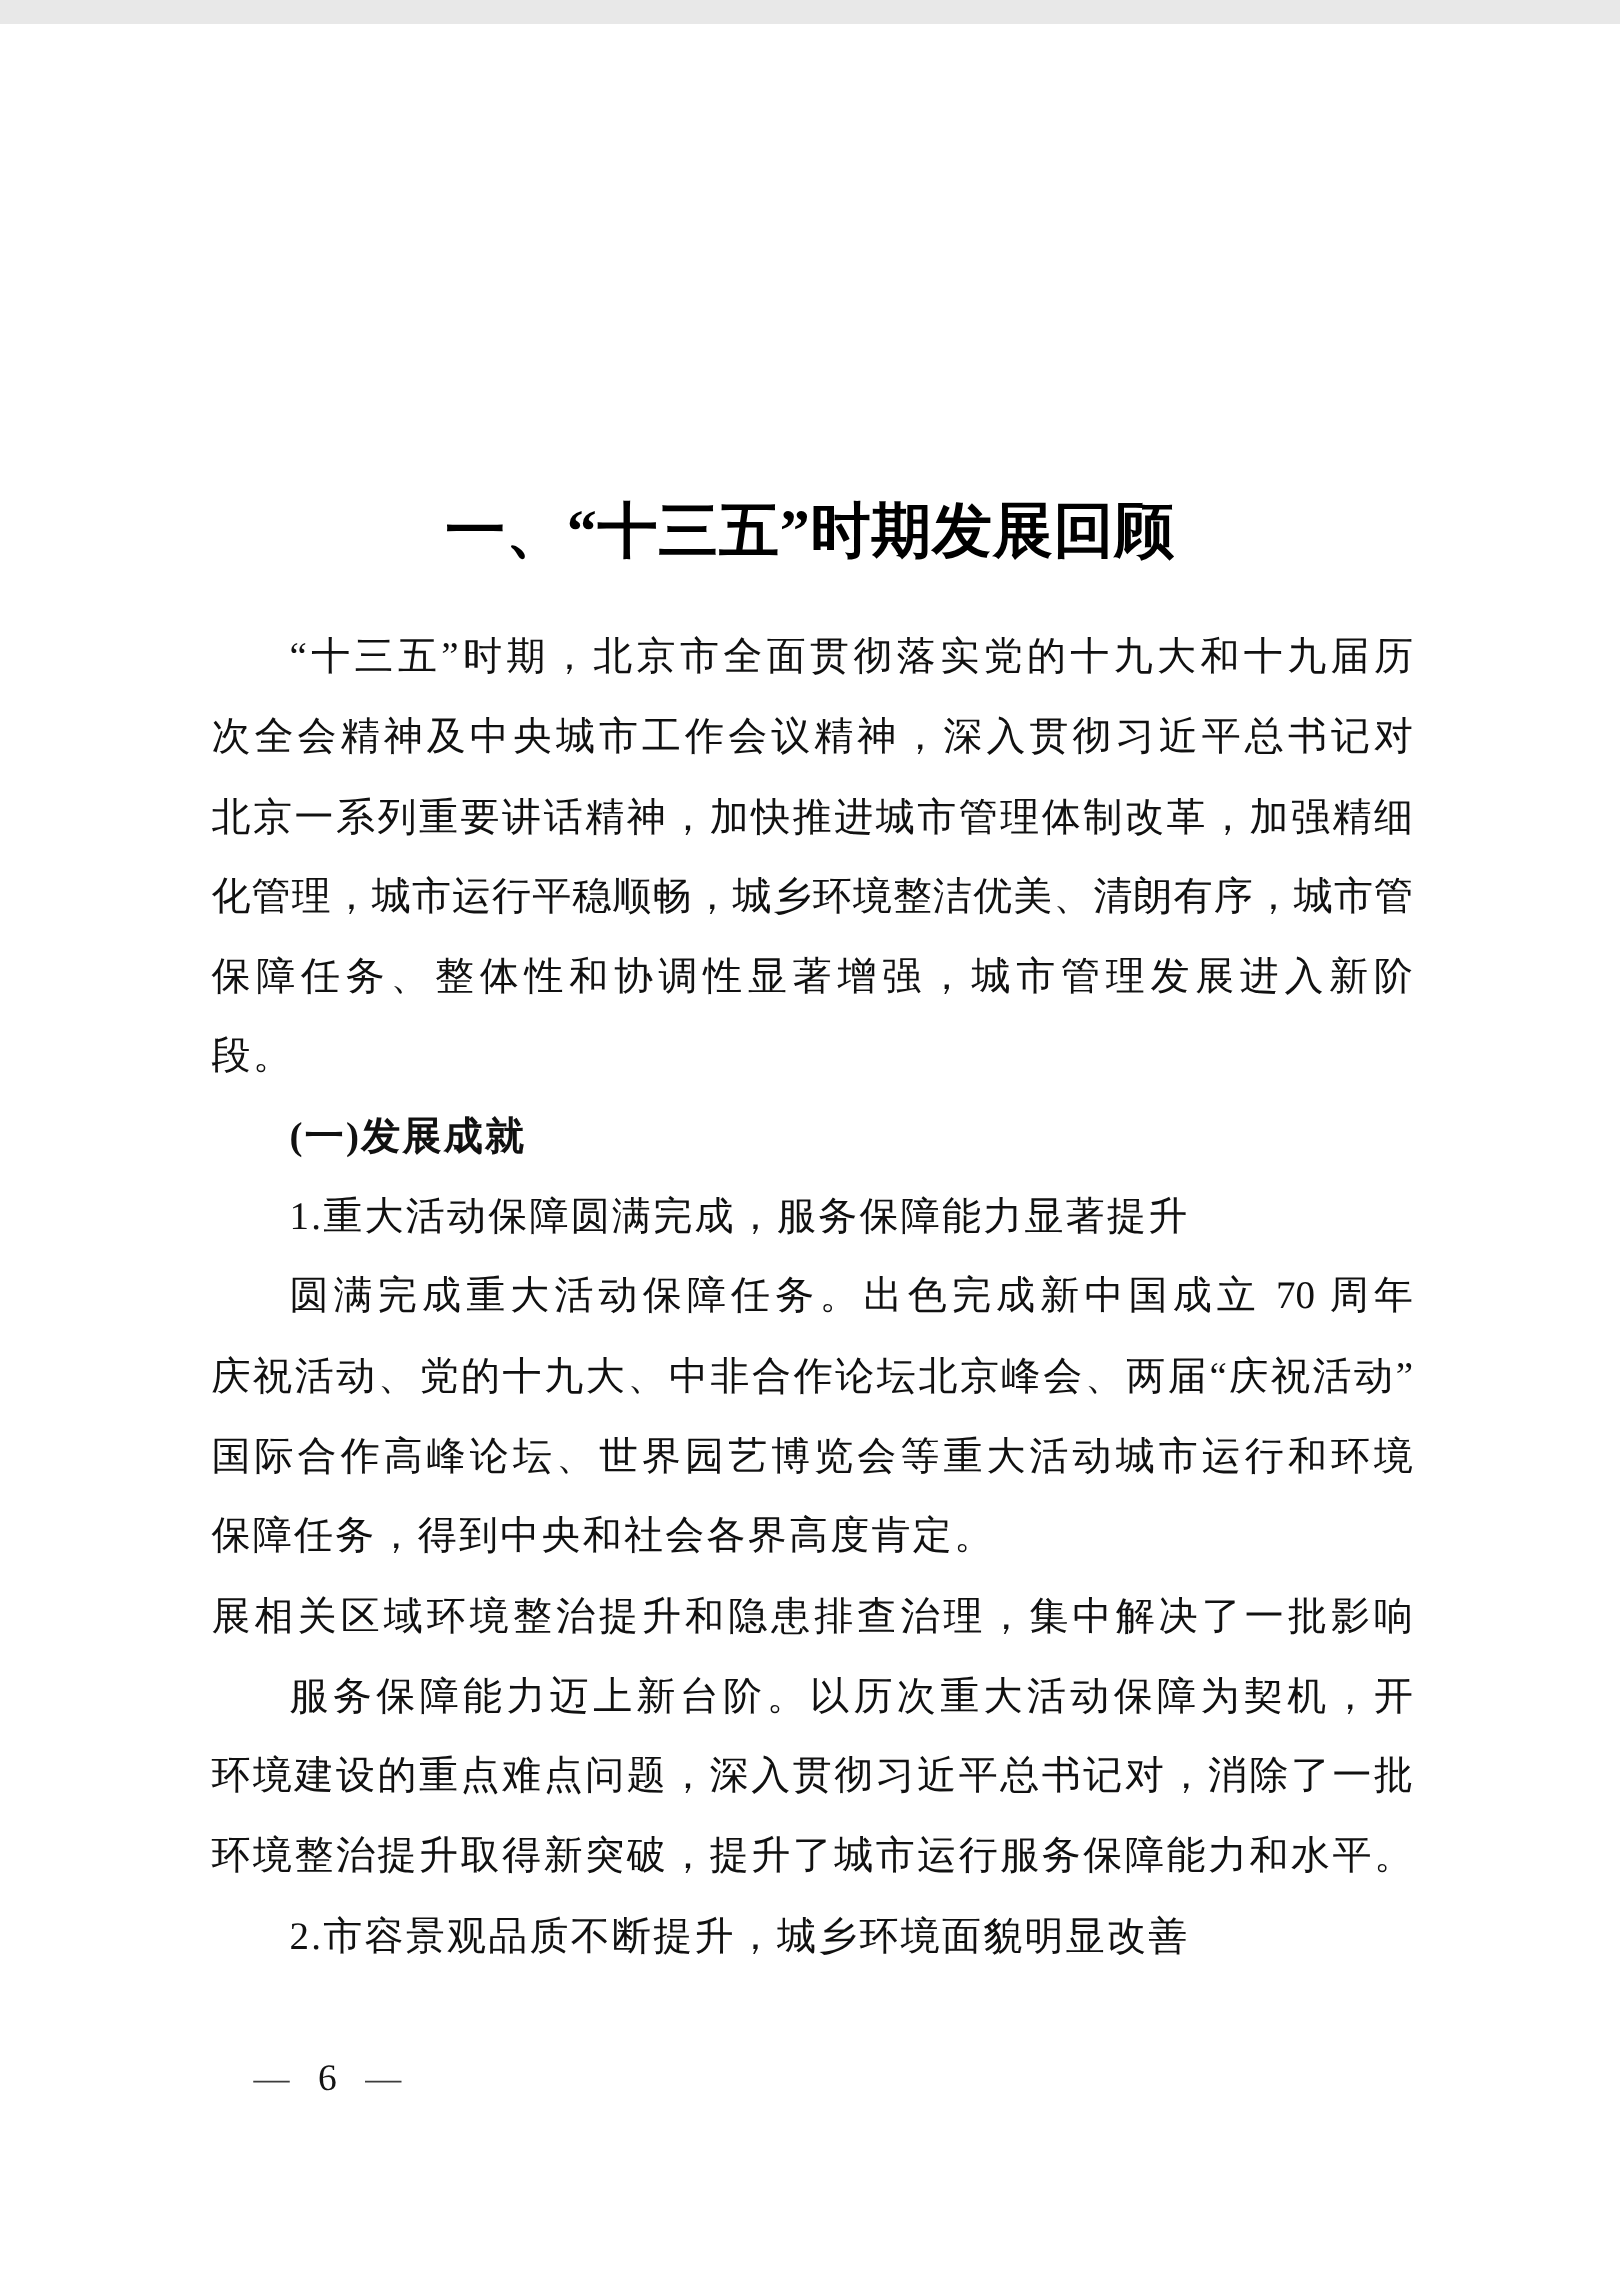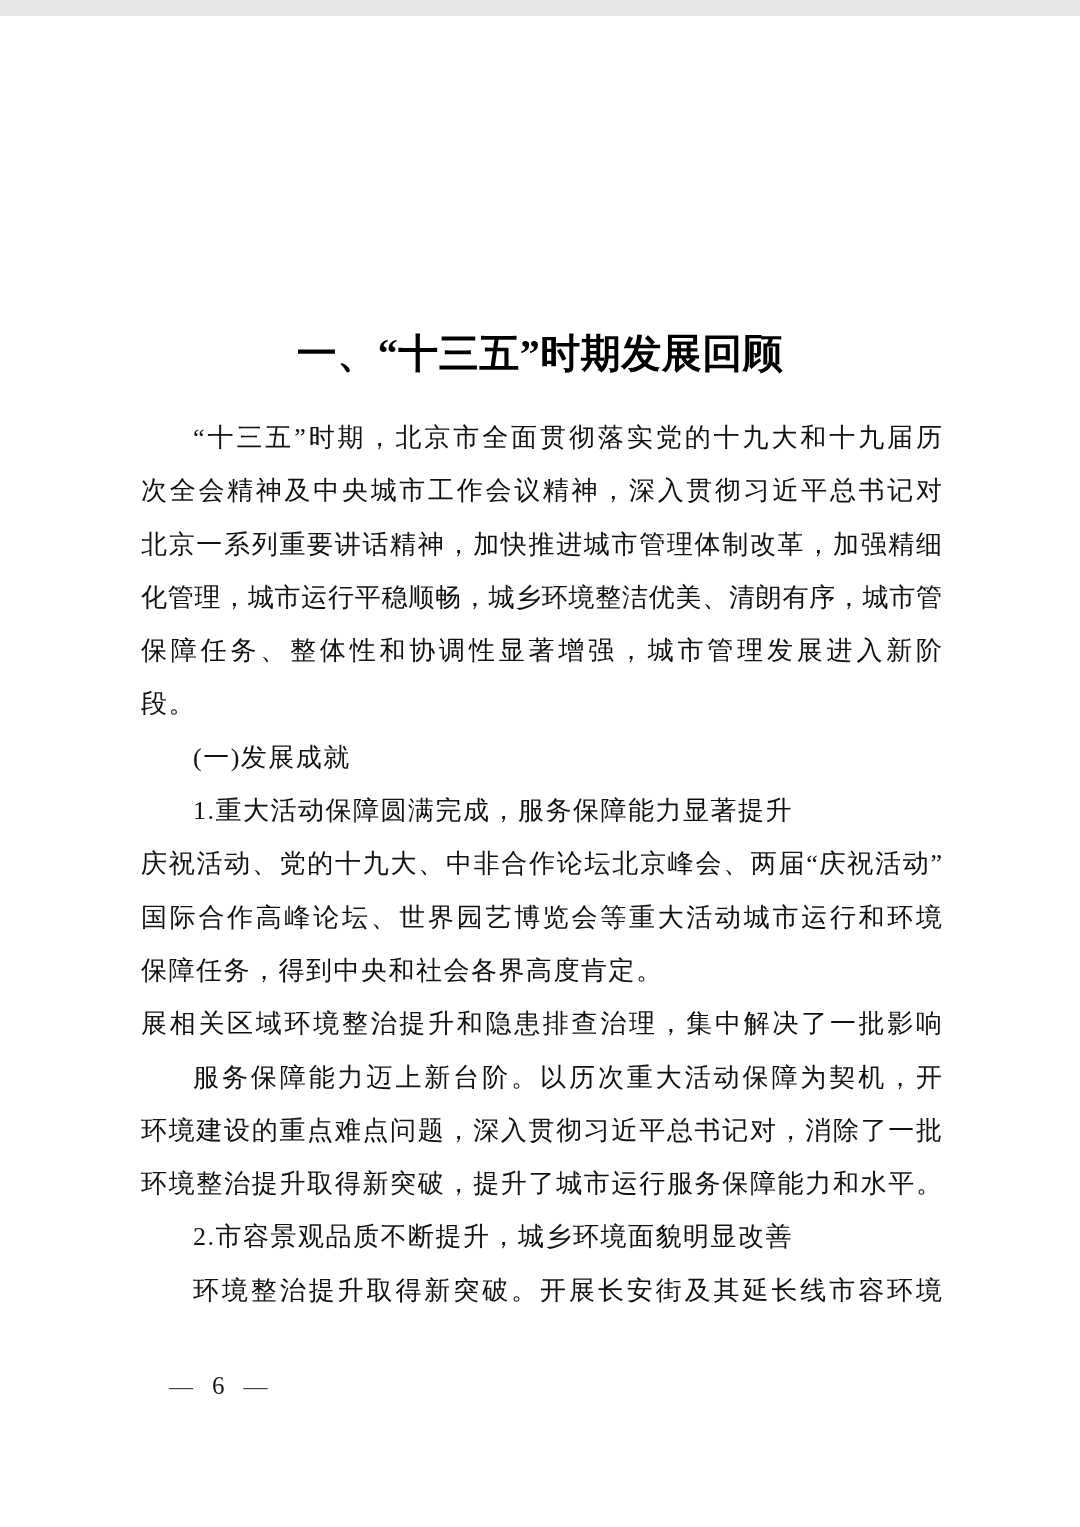--- a/index.html
+++ b/index.html
@@ -33,21 +33,21 @@
     width: 801px;
     font-size: 26px;
     line-height: 53.3px;
     text-align: justify;
     color: #111111;
   }
   .ln { height: 53.3px; }
   .ln.j { text-align-last: justify; }
   .ln.p { letter-spacing: 1.5px; }
   .ln.i { text-indent: 2em; }
-  .ln.h2 { font-weight: normal; letter-spacing: 1.5px; }
+  .ln.h2 { font-weight: bold; letter-spacing: 1.5px; }
   .ln.h3 { letter-spacing: 1.5px; }
   .footer {
     position: absolute;
     top: 1356px;
     left: 169px;
     display: flex;
     align-items: center;
     column-gap: 19px;
     font-size: 24px;
     color: #222222;
@@ -64,29 +64,29 @@
 
   <div class="body-text">
     <div class="ln j i">“十三五”时期，北京市全面贯彻落实党的十九大和十九届历</div>
     <div class="ln j">次全会精神及中央城市工作会议精神，深入贯彻习近平总书记对</div>
     <div class="ln j">北京一系列重要讲话精神，加快推进城市管理体制改革，加强精细</div>
     <div class="ln j">化管理，城市运行平稳顺畅，城乡环境整洁优美、清朗有序，城市管</div>
     <div class="ln j">保障任务、整体性和协调性显著增强，城市管理发展进入新阶</div>
     <div class="ln p">段。</div>
     <div class="ln h2 i">(一)发展成就</div>
     <div class="ln h3 i">1.重大活动保障圆满完成，服务保障能力显著提升</div>
+    <div class="ln j i">圆满完成重大活动保障任务。出色完成新中国成立 70 周年</div>
     <div class="ln j">庆祝活动、党的十九大、中非合作论坛北京峰会、两届“庆祝活动”</div>
     <div class="ln j">国际合作高峰论坛、世界园艺博览会等重大活动城市运行和环境</div>
     <div class="ln p">保障任务，得到中央和社会各界高度肯定。</div>
     <div class="ln j">展相关区域环境整治提升和隐患排查治理，集中解决了一批影响</div>
     <div class="ln j i">服务保障能力迈上新台阶。以历次重大活动保障为契机，开</div>
     <div class="ln j">环境建设的重点难点问题，深入贯彻习近平总书记对，消除了一批</div>
     <div class="ln j">环境整治提升取得新突破，提升了城市运行服务保障能力和水平。</div>
     <div class="ln h3 i">2.市容景观品质不断提升，城乡环境面貌明显改善</div>
-    <div class="ln j i">环境整治提升取得新突破。开展长安街及其延长线市容环境</div>
   </div>
 
   <div class="footer">
     <span class="dash">—</span>
     <span class="pn">6</span>
     <span class="dash">—</span>
   </div>
 
 </div>
 

